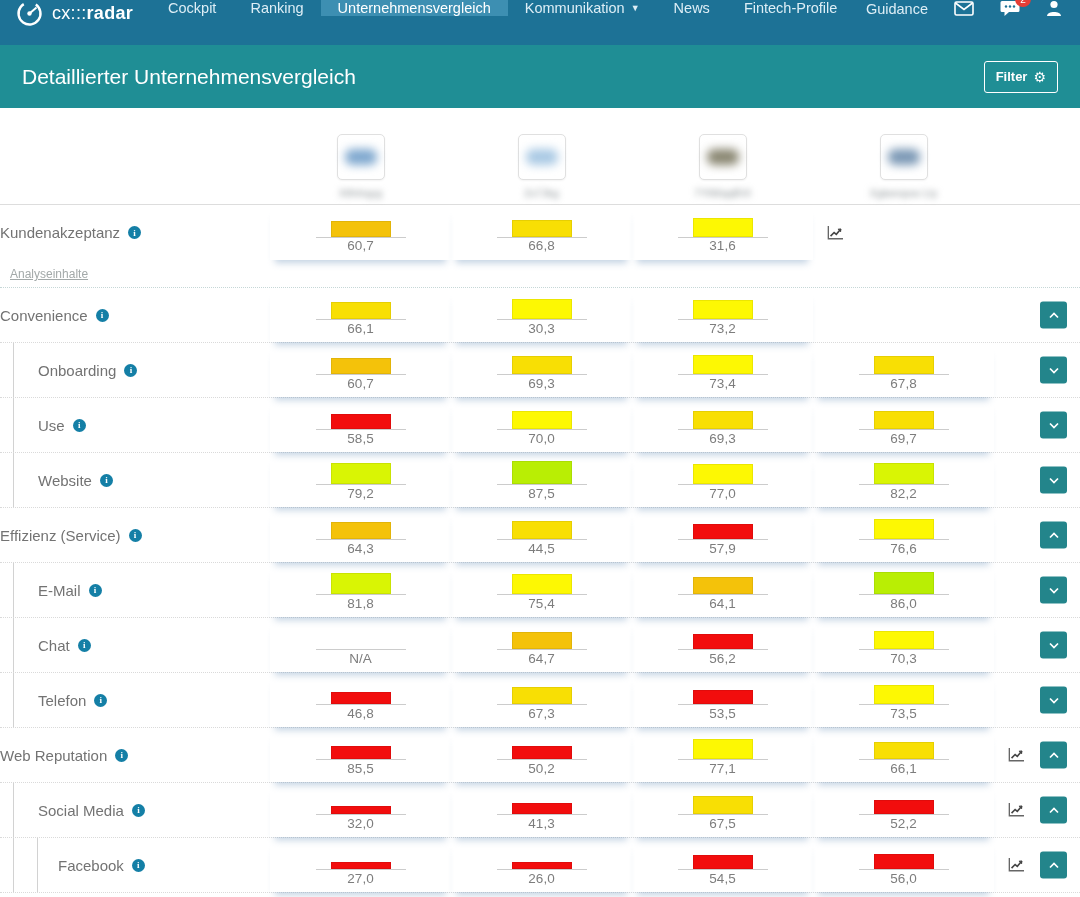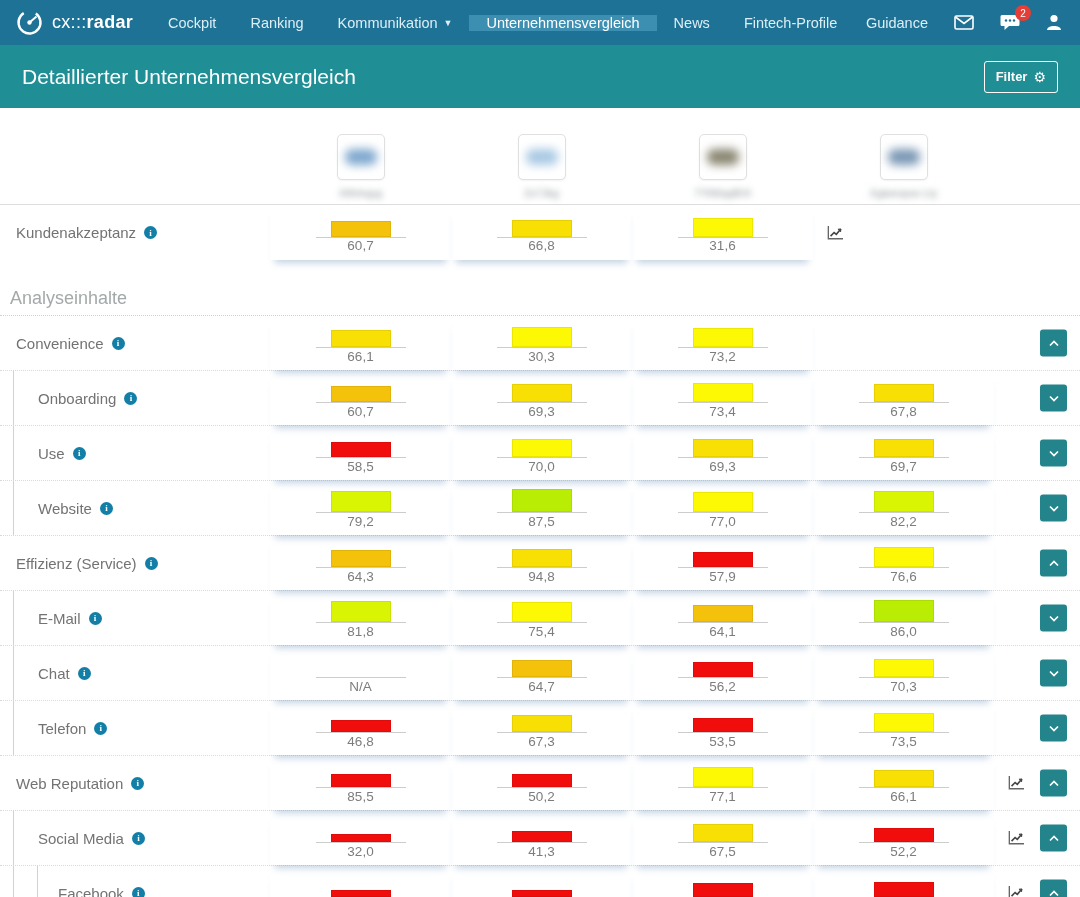--- a/index.html
+++ b/index.html
@@ -1,20 +1,20 @@
 <!DOCTYPE html>
 <html style="--navbar: #1d7296; --nav-active: #3d8fb2; --header-teal: #1f8e95; --button-teal: #23858b; --badge: #e53e36; --info: #147fa6;"><head>
 <meta charset="utf-8">
 <style>
   * { margin:0; padding:0; box-sizing:border-box; }
   html,body { width:1080px; height:897px; overflow:hidden; background:#fff;
               font-family:"Liberation Sans", sans-serif; }
 
   
-  .navbar { height:45px; background:var(--navbar,#1d7296); display:flex; align-items:center; }
+  .navbar { height:45px; background:var(--navbar,#1d7296); display:flex; align-items:flex-start; }
   .brand { display:flex; align-items:center; gap:9px; padding:0 18px 0 16px; color:#fff; }
   .brand-text { font-size:18px; letter-spacing:.3px; color:#fff; }
   .brand-text b { font-weight:bold; }
   .nav-items { display:flex; align-items:stretch; }
   .nav-item { display:flex; align-items:center; padding:0 17px; font-size:14.5px;
               color:#ddeef6; cursor:pointer; white-space:nowrap; }
   .nav-item.active { background:var(--nav-active,#3d8fb2); color:#fff; }
   .nav-item .caret { font-size:9px; margin-left:6px; }
   .nav-right { margin-left:auto; display:flex; align-items:center; gap:26px; padding-right:18px; }
   .nav-right .nav-item { padding:0; }
@@ -36,30 +36,30 @@
   
   .cols-header { display:flex; padding-top:26px; height:97px; border-bottom:1px solid #ddd; }
   .spacer-label { width:270px; }
   .company-cell { width:181px; display:flex; flex-direction:column; align-items:center; }
   .logo-box { width:48px; height:46px; border:1px solid #e0e0e0; border-radius:5px; background:#fff;
               box-shadow:0 1px 2px rgba(0,0,0,.05); display:flex; align-items:center; justify-content:center; }
   .logo-blob { width:32px; height:16px; border-radius:7px; filter:blur(5px); }
   .company-name { margin-top:7px; font-size:11px; color:#8f9699; filter:blur(3px); }
 
   
-  .section-head { margin-top:28px; padding:0 0 6px 10px; font-size:18px; color:#a3a9a9;
-                  border-bottom:1px dotted #c6d7d7; }
+  .section-head { margin-top:7px; padding:0 0 6px 10px; font-size:12px; color:#a3a9a9;
+                  border-bottom:1px dotted #c6d7d7;text-decoration:underline; }
 
   
   .row { display:flex; height:55px; position:relative; }
   .rows .row { border-bottom:1px dotted #dadada; }
   .guide { position:absolute; top:0; bottom:0; width:1px; background:#d2d2d2; }
   .label-cell { width:270px; display:flex; align-items:center; gap:8px;
                 font-size:15px; color:#737373; }
-  .lvl0 .label-cell { padding-left:16px; }
+  .lvl0 .label-cell { padding-left:0; }
   .lvl1 .label-cell { padding-left:38px; }
   .lvl2 .label-cell { padding-left:58px; }
   .info-icon { width:13px; height:13px; border-radius:50%; background:var(--info,#147fa6);
                color:#fff; font-size:9px; font-weight:bold; display:inline-flex;
                align-items:center; justify-content:center; cursor:pointer; flex:0 0 13px;
                font-family:"Liberation Serif", serif; }
   .value-cell { width:181px; position:relative;
                 box-shadow:0 8px 7px -5px rgba(120,155,190,.45); }
   .baseline { position:absolute; left:50%; transform:translateX(-50%); bottom:22px;
               width:90px; height:1px; background:#ccc; }
@@ -85,22 +85,22 @@
         <circle cx="13.5" cy="13.5" r="11" fill="none" stroke="#fff" stroke-width="2.4" stroke-dasharray="56 14" transform="rotate(-55 13.5 13.5)"></circle>
         <line x1="13.5" y1="13.5" x2="20.5" y2="7.5" stroke="#fff" stroke-width="2"></line>
         <circle cx="13.5" cy="13.5" r="2.2" fill="#fff"></circle>
       </svg>
     </span>
     <span class="brand-text"><span>cx:::</span><b>radar</b></span>
   </div>
   <div class="nav-items" id="nav-items">
       <div class="nav-item">Cockpit</div>
       <div class="nav-item">Ranking</div>
+      <div class="nav-item active">Unternehmensvergleich</div>
       <div class="nav-item">Kommunikation<span class="caret">▼</span></div>
-      <div class="nav-item active">Unternehmensvergleich</div>
       <div class="nav-item">News</div>
       <div class="nav-item">Fintech-Profile</div>
     </div>
   <div class="nav-right">
     <div class="nav-item">Guidance</div>
     <div class="icon-btn">
       <svg width="20" height="15" viewBox="0 0 20 15">
         <rect x="1" y="1" width="18" height="13" rx="1.5" fill="none" stroke="#fff" stroke-width="1.6"></rect>
         <path d="M1.5 2 L10 8.5 L18.5 2" fill="none" stroke="#fff" stroke-width="1.6"></path>
       </svg>
@@ -335,21 +335,21 @@
         <span class="info-icon">i</span>
       </div>
       <div class="value-cell">
         <div class="baseline"></div>
         <div class="bar" style="height: 17px; background: rgb(244, 194, 10);"></div>
         <div class="score">64,3</div>
       </div>
       <div class="value-cell">
         <div class="baseline"></div>
         <div class="bar" style="height: 18px; background: rgb(248, 223, 4);"></div>
-        <div class="score">94,8</div>
+        <div class="score">44,5</div>
       </div>
       <div class="value-cell">
         <div class="baseline"></div>
         <div class="bar" style="height: 15px; background: rgb(242, 13, 13);"></div>
         <div class="score">57,9</div>
       </div>
       <div class="value-cell">
         <div class="baseline"></div>
         <div class="bar" style="height: 20px; background: rgb(253, 248, 3);"></div>
         <div class="score">76,6</div>

